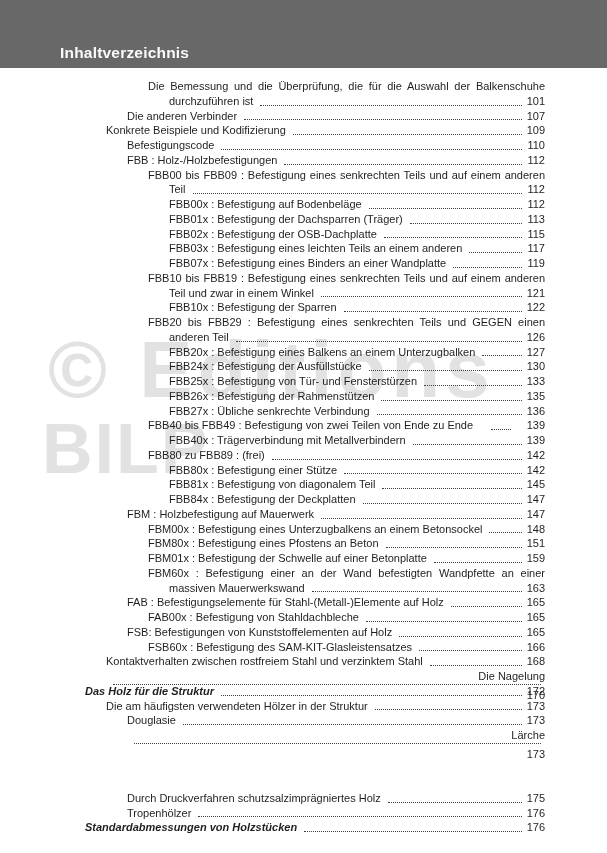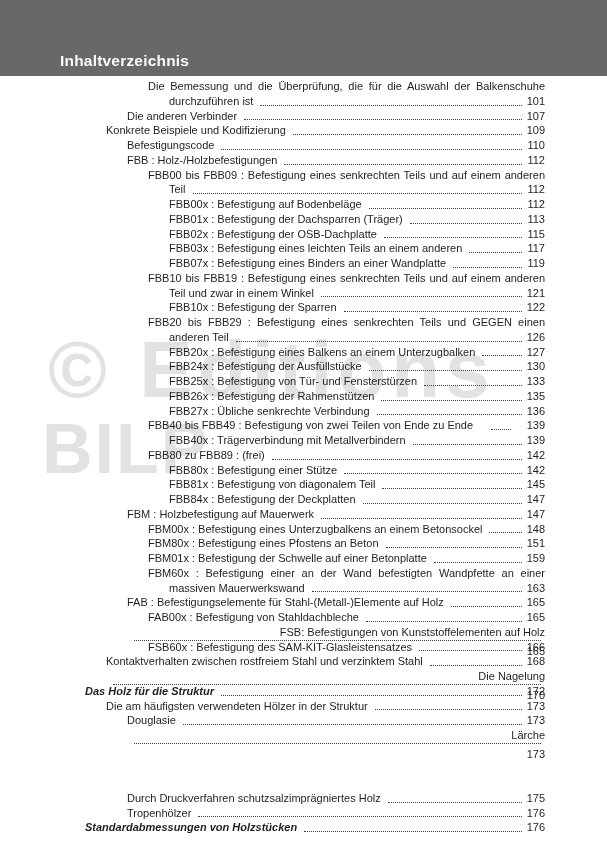--- a/index.html
+++ b/index.html
@@ -10,21 +10,21 @@
     position: relative; overflow: hidden;
   }
   .page {
     position: absolute; inset: 0;
     background: #ffffff;
     overflow: hidden;
   }
   
   .header-bar {
     position: absolute; top: 0; left: 0; right: 0;
-    height: 76px;
+    height: 68px;
     background: #696868;
     display: flex; align-items: flex-end;
     padding: 0 0 8px 60px;
     z-index: 3;
   }
   .header-title {
     color: #fafafa;
     font-size: 15.5px;
     font-weight: bold;
     letter-spacing: 0.2px;
@@ -247,21 +247,21 @@
       <div class="line flexrow" style="padding-left: 42px;">
         <span class="txt">FAB : Befestigungselemente für Stahl-(Metall-)Elemente auf Holz</span>
         <span class="leader"></span>
         <span class="pg">165</span>
       </div>
       <div class="line flexrow" style="padding-left: 63px;">
         <span class="txt">FAB00x : Befestigung von Stahldachbleche</span>
         <span class="leader"></span>
         <span class="pg">165</span>
       </div>
-      <div class="line flexrow" style="padding-left: 42px; flex-direction: column;">
+      <div class="line flexrow" style="padding-left: 42px;">
         <span class="txt">FSB: Befestigungen von Kunststoffelementen auf Holz</span>
         <span class="leader"></span>
         <span class="pg">165</span>
       </div>
       <div class="line flexrow" style="padding-left: 63px;">
         <span class="txt">FSB60x : Befestigung des SAM-KIT-Glasleistensatzes</span>
         <span class="leader"></span>
         <span class="pg">166</span>
       </div>
       <div class="line flexrow" style="padding-left: 21px;">

